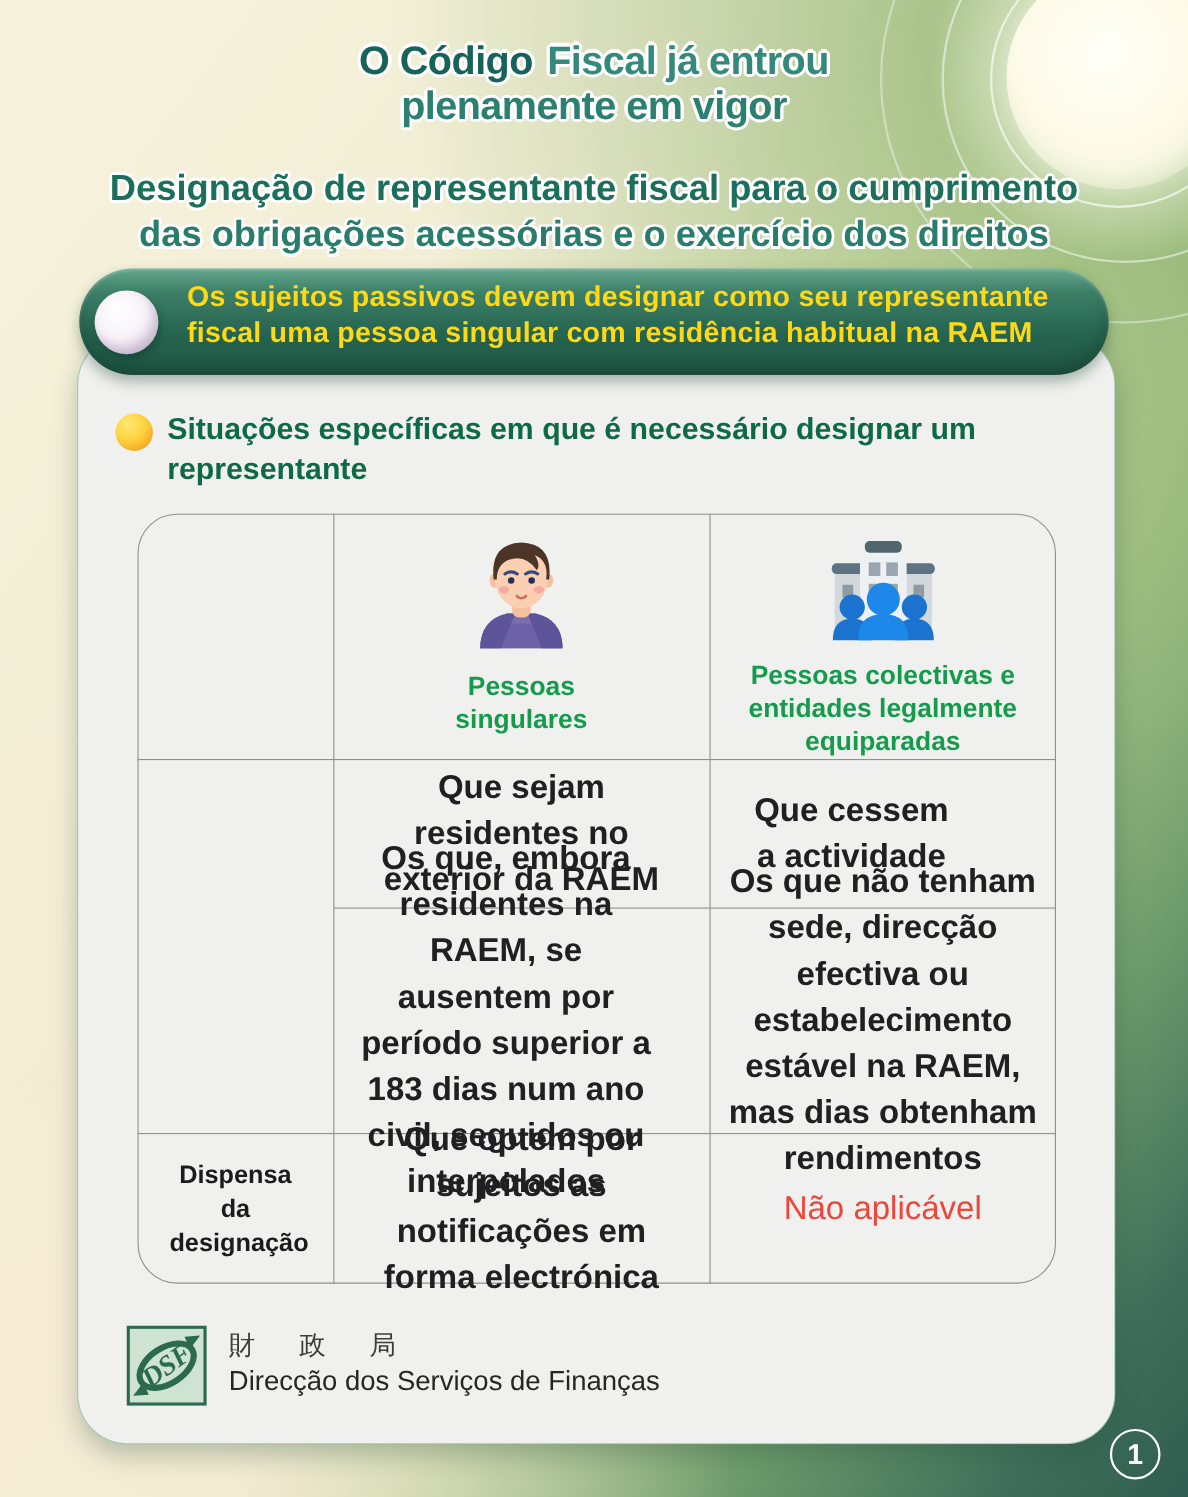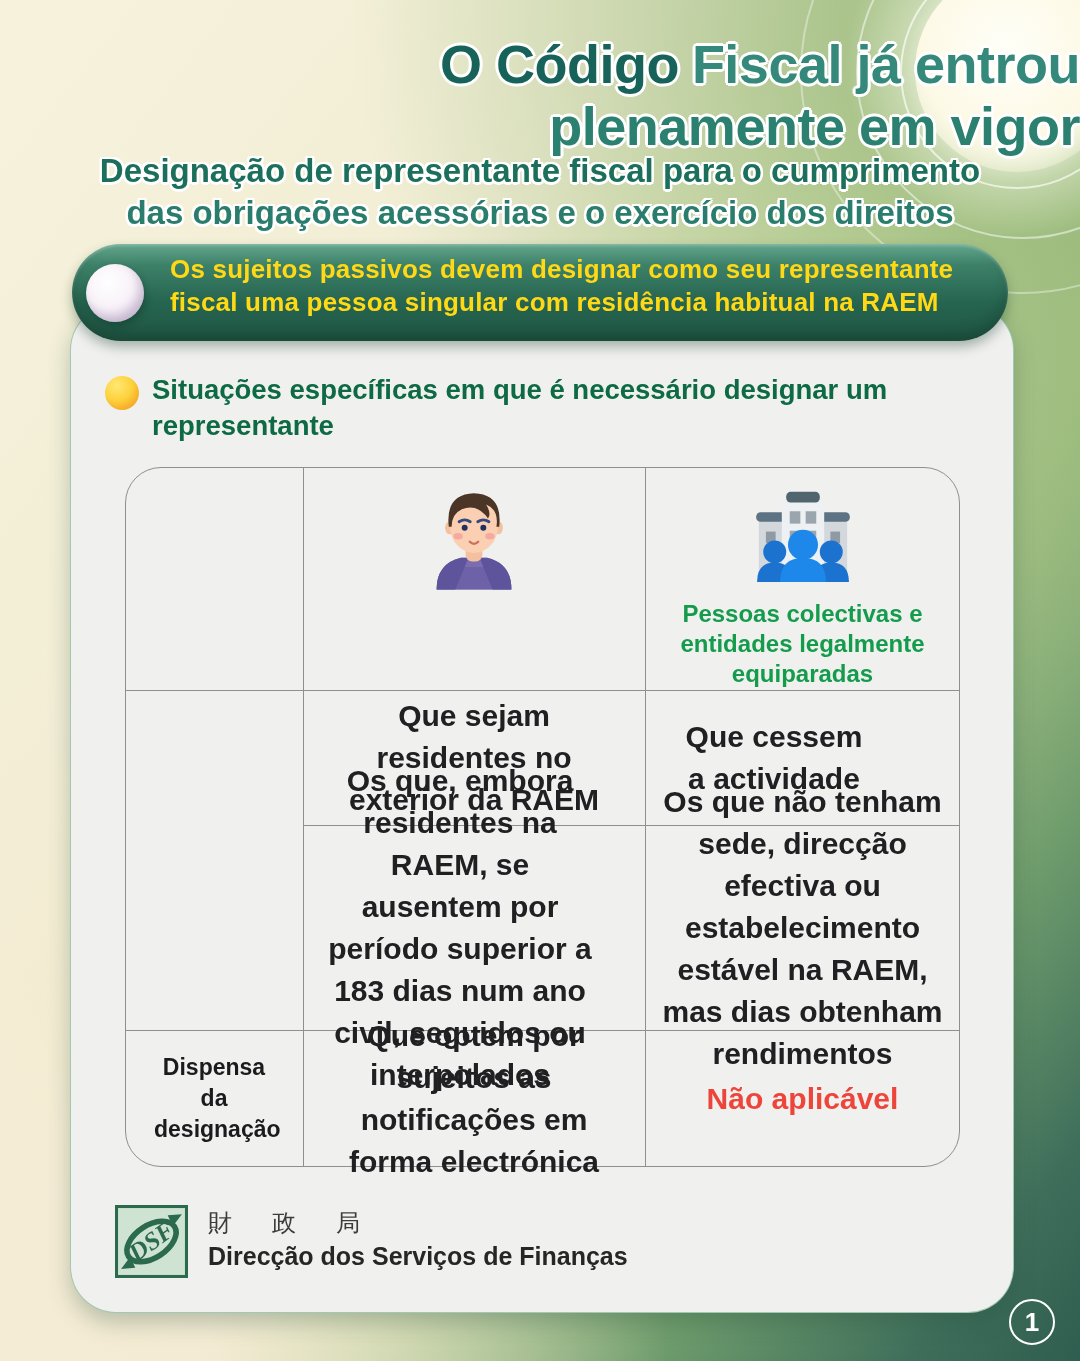--- a/index.html
+++ b/index.html
@@ -18,22 +18,22 @@
   .ring { position:absolute; border-radius:50%; pointer-events:none; }
   .ring-b { left:800px; top:-150px; width:440px; height:440px; border:2px solid rgba(255,255,255,0.38); }
   .ring-a { left:856px; top:-95px; width:330px; height:330px; border:2px solid rgba(255,255,255,0.5); }
   .ring-c { left:900px; top:-45px; width:230px; height:230px; border:2px solid rgba(255,255,255,0.65); }
   .glow  { position:absolute; left:915px; top:-32px; width:204px; height:204px; border-radius:50%;
            background: radial-gradient(circle at 45% 40%, #fffff8 0%, #fdf9e6 52%, rgba(253,250,225,0.3) 78%, rgba(253,250,225,0) 100%); }
 
   .outline-strong { text-shadow: 3px 0 #fff,-3px 0 #fff,0 3px #fff,0 -3px #fff,2px 2px #fff,-2px -2px #fff,2px -2px #fff,-2px 2px #fff; }
   .outline-soft   { text-shadow: 2.5px 0 #fff,-2.5px 0 #fff,0 2.5px #fff,0 -2.5px #fff,2px 2px #fff,-2px -2px #fff,2px -2px #fff,-2px 2px #fff; }
 
-  .title { position:absolute; left:0; right:0; top:34px; text-align:right;
-           font-weight:900; font-size:54px; line-height:1.14; letter-spacing:-0.5px; }
+  .title { position:absolute; left:0; right:0; top:34px; text-align:center;
+           font-weight:900; font-size:36px; line-height:1.14; letter-spacing:-0.5px; }
   .title .seg1 { color:#17635a; }
   .title .seg2 { color:#35897b; margin-left:13px; }
   .title .line2 { color:#2b8070; display:block; }
 
   .subtitle { position:absolute; left:0; right:0; top:150px; text-align:center;
               font-weight:900; font-size:33px; line-height:1.28; }
   .subtitle .s1 { color:#1b6f5b; display:block; }
   .subtitle .s2 { color:#2a7c6c; display:block; }
 
   .card { position:absolute; left:70px; top:304px; width:942px; height:1007px;
@@ -83,25 +83,25 @@
   .c-r2c3 { left:520px; top:358px; width:315px; height:205px; }
   .c-rh3 { left:0; top:563px; width:178px; height:137px; }
   .c-r3c2 { left:178px; top:563px; width:342px; height:137px; }
   .c-r3c3 { left:520px; top:563px; width:315px; height:137px; }
   .mw150 { max-width:150px; display:inline-block; }
   .mw180 { max-width:180px; display:inline-block; }
   .mw260 { max-width:266px; display:inline-block; }
   .mw290 { max-width:292px; display:inline-block; }
   .mw300 { max-width:300px; display:inline-block; }
   .mw116 { max-width:120px; display:inline-block; }
-  .red-text { color:#ee453a; font-weight:700; }
+  .red-text { color:#ee453a; font-weight:400; }
 
   .footer-logo { position:absolute; left:115px; top:1205px; width:73px; height:73px; }
   .footer-zh { position:absolute; left:208px; top:1207px; font-size:24px; font-weight:400; color:#3c3c3c; letter-spacing:40px; }
-  .footer-pt { position:absolute; left:208px; top:1242px; font-size:25px; font-weight:700; color:#262626; }
+  .footer-pt { position:absolute; left:208px; top:1242px; font-size:25px; font-weight:400; color:#262626; }
 
   .page-badge { position:absolute; left:1009px; top:1299px; width:46px; height:46px; border:2.5px solid #ffffff;
                 border-radius:50%; box-sizing:border-box; display:flex; align-items:center; justify-content:center;
                 color:#ffffff; font-size:26px; font-weight:700; }
 </style>
 </head>
 <body>
 
 <div id="poster">
 
@@ -154,20 +154,21 @@
           <path d="M33 47 Q29 12 60 11 Q91 12 87 47 L84 47 Q87 29 73 23 Q79 33 75 38 Q64 22 47 28 Q36 33 36 47 Z" fill="#4a3526"></path>
           <path d="M44 41.5 Q50 37.5 56 41.5" stroke="#35487f" stroke-width="3" fill="none" stroke-linecap="round"></path>
           <path d="M64 41.5 Q70 37.5 76 41.5" stroke="#35487f" stroke-width="3" fill="none" stroke-linecap="round"></path>
           <circle cx="50" cy="48" r="3.2" fill="#203060"></circle>
           <circle cx="70" cy="48" r="3.2" fill="#203060"></circle>
           <ellipse cx="43" cy="57" rx="5" ry="3.5" fill="#f7a8a0"></ellipse>
           <ellipse cx="77" cy="57" rx="5" ry="3.5" fill="#f7a8a0"></ellipse>
           <path d="M55.5 63 Q60 67.5 64.5 63" stroke="#c9705c" stroke-width="2.5" fill="none" stroke-linecap="round"></path>
         </svg>
       </span>
+      <div class="hlabel w-narrow">Pessoas singulares</div>
     </div>
 
     <div class="hcell hcell-3">
       <span class="icon">
         <svg width="126" height="106" viewBox="0 0 140 120">
           <rect x="20" y="42" width="36" height="66" rx="3" fill="#d3d8dc"></rect>
           <rect x="17" y="33" width="36" height="11" rx="5" fill="#5d7283"></rect>
           <rect x="28" y="55" width="11" height="13" fill="#8f9aa4"></rect>
           <rect x="84" y="42" width="36" height="66" rx="3" fill="#d3d8dc"></rect>
           <rect x="87" y="33" width="36" height="11" rx="5" fill="#5d7283"></rect>

